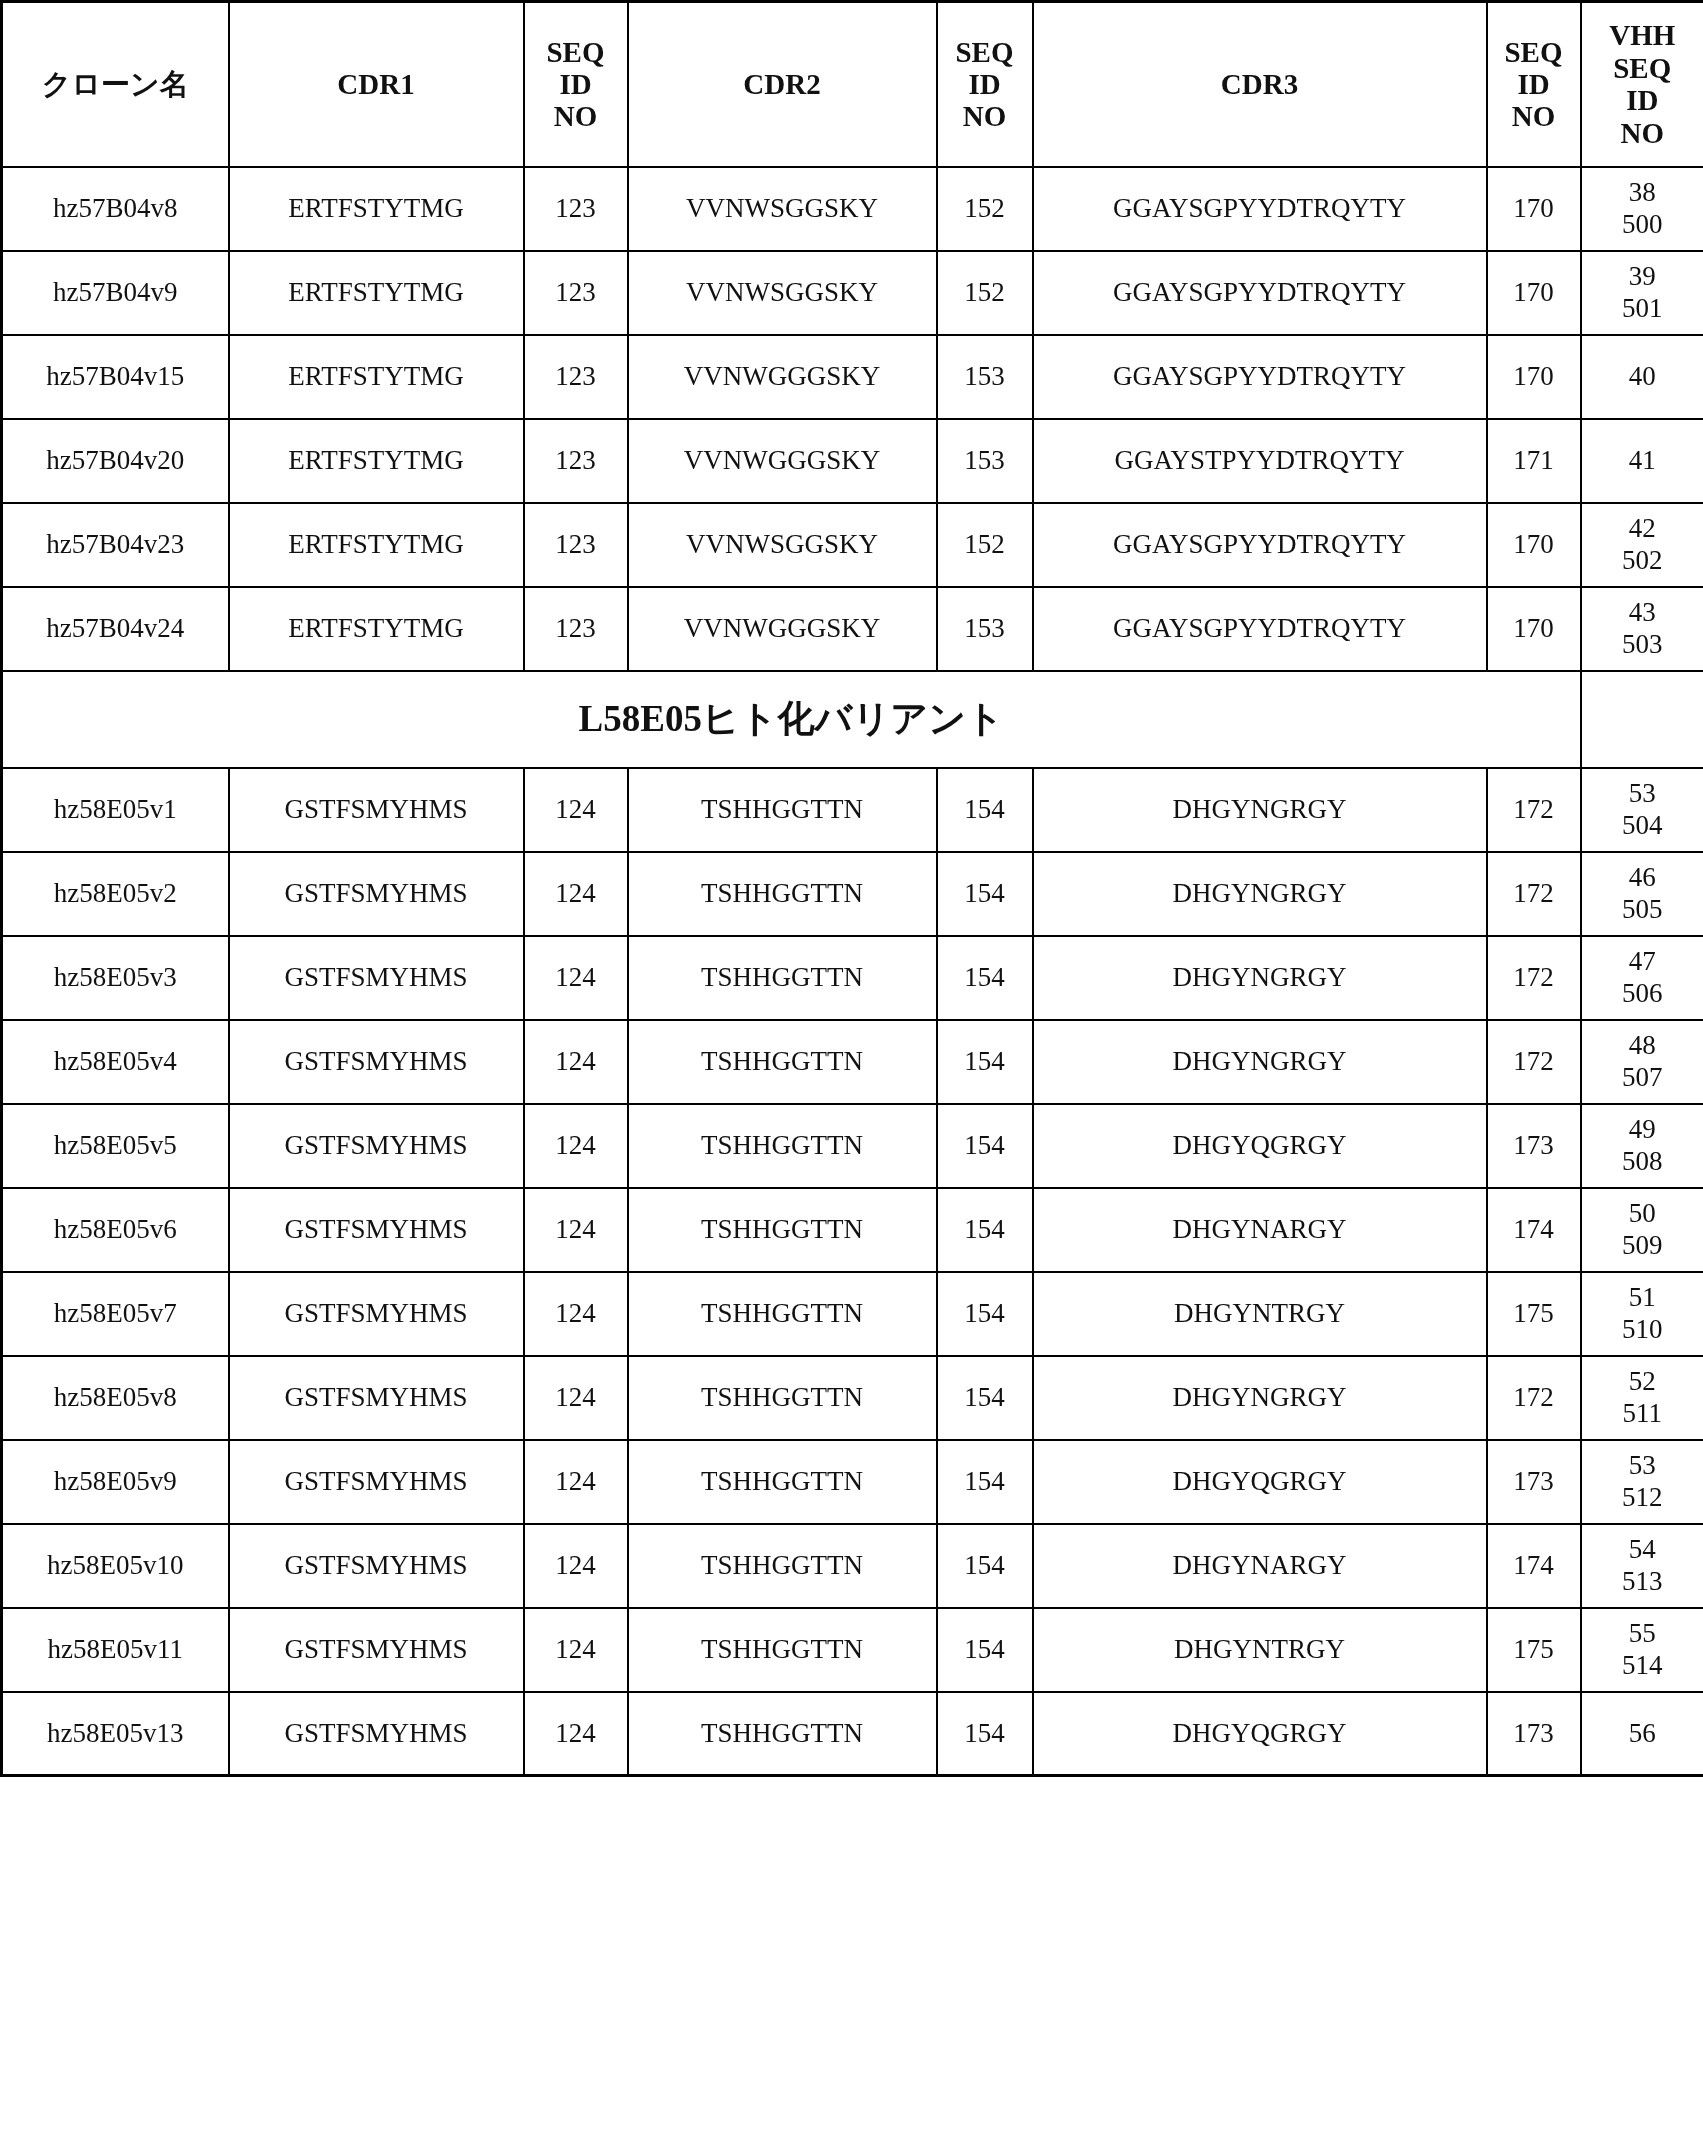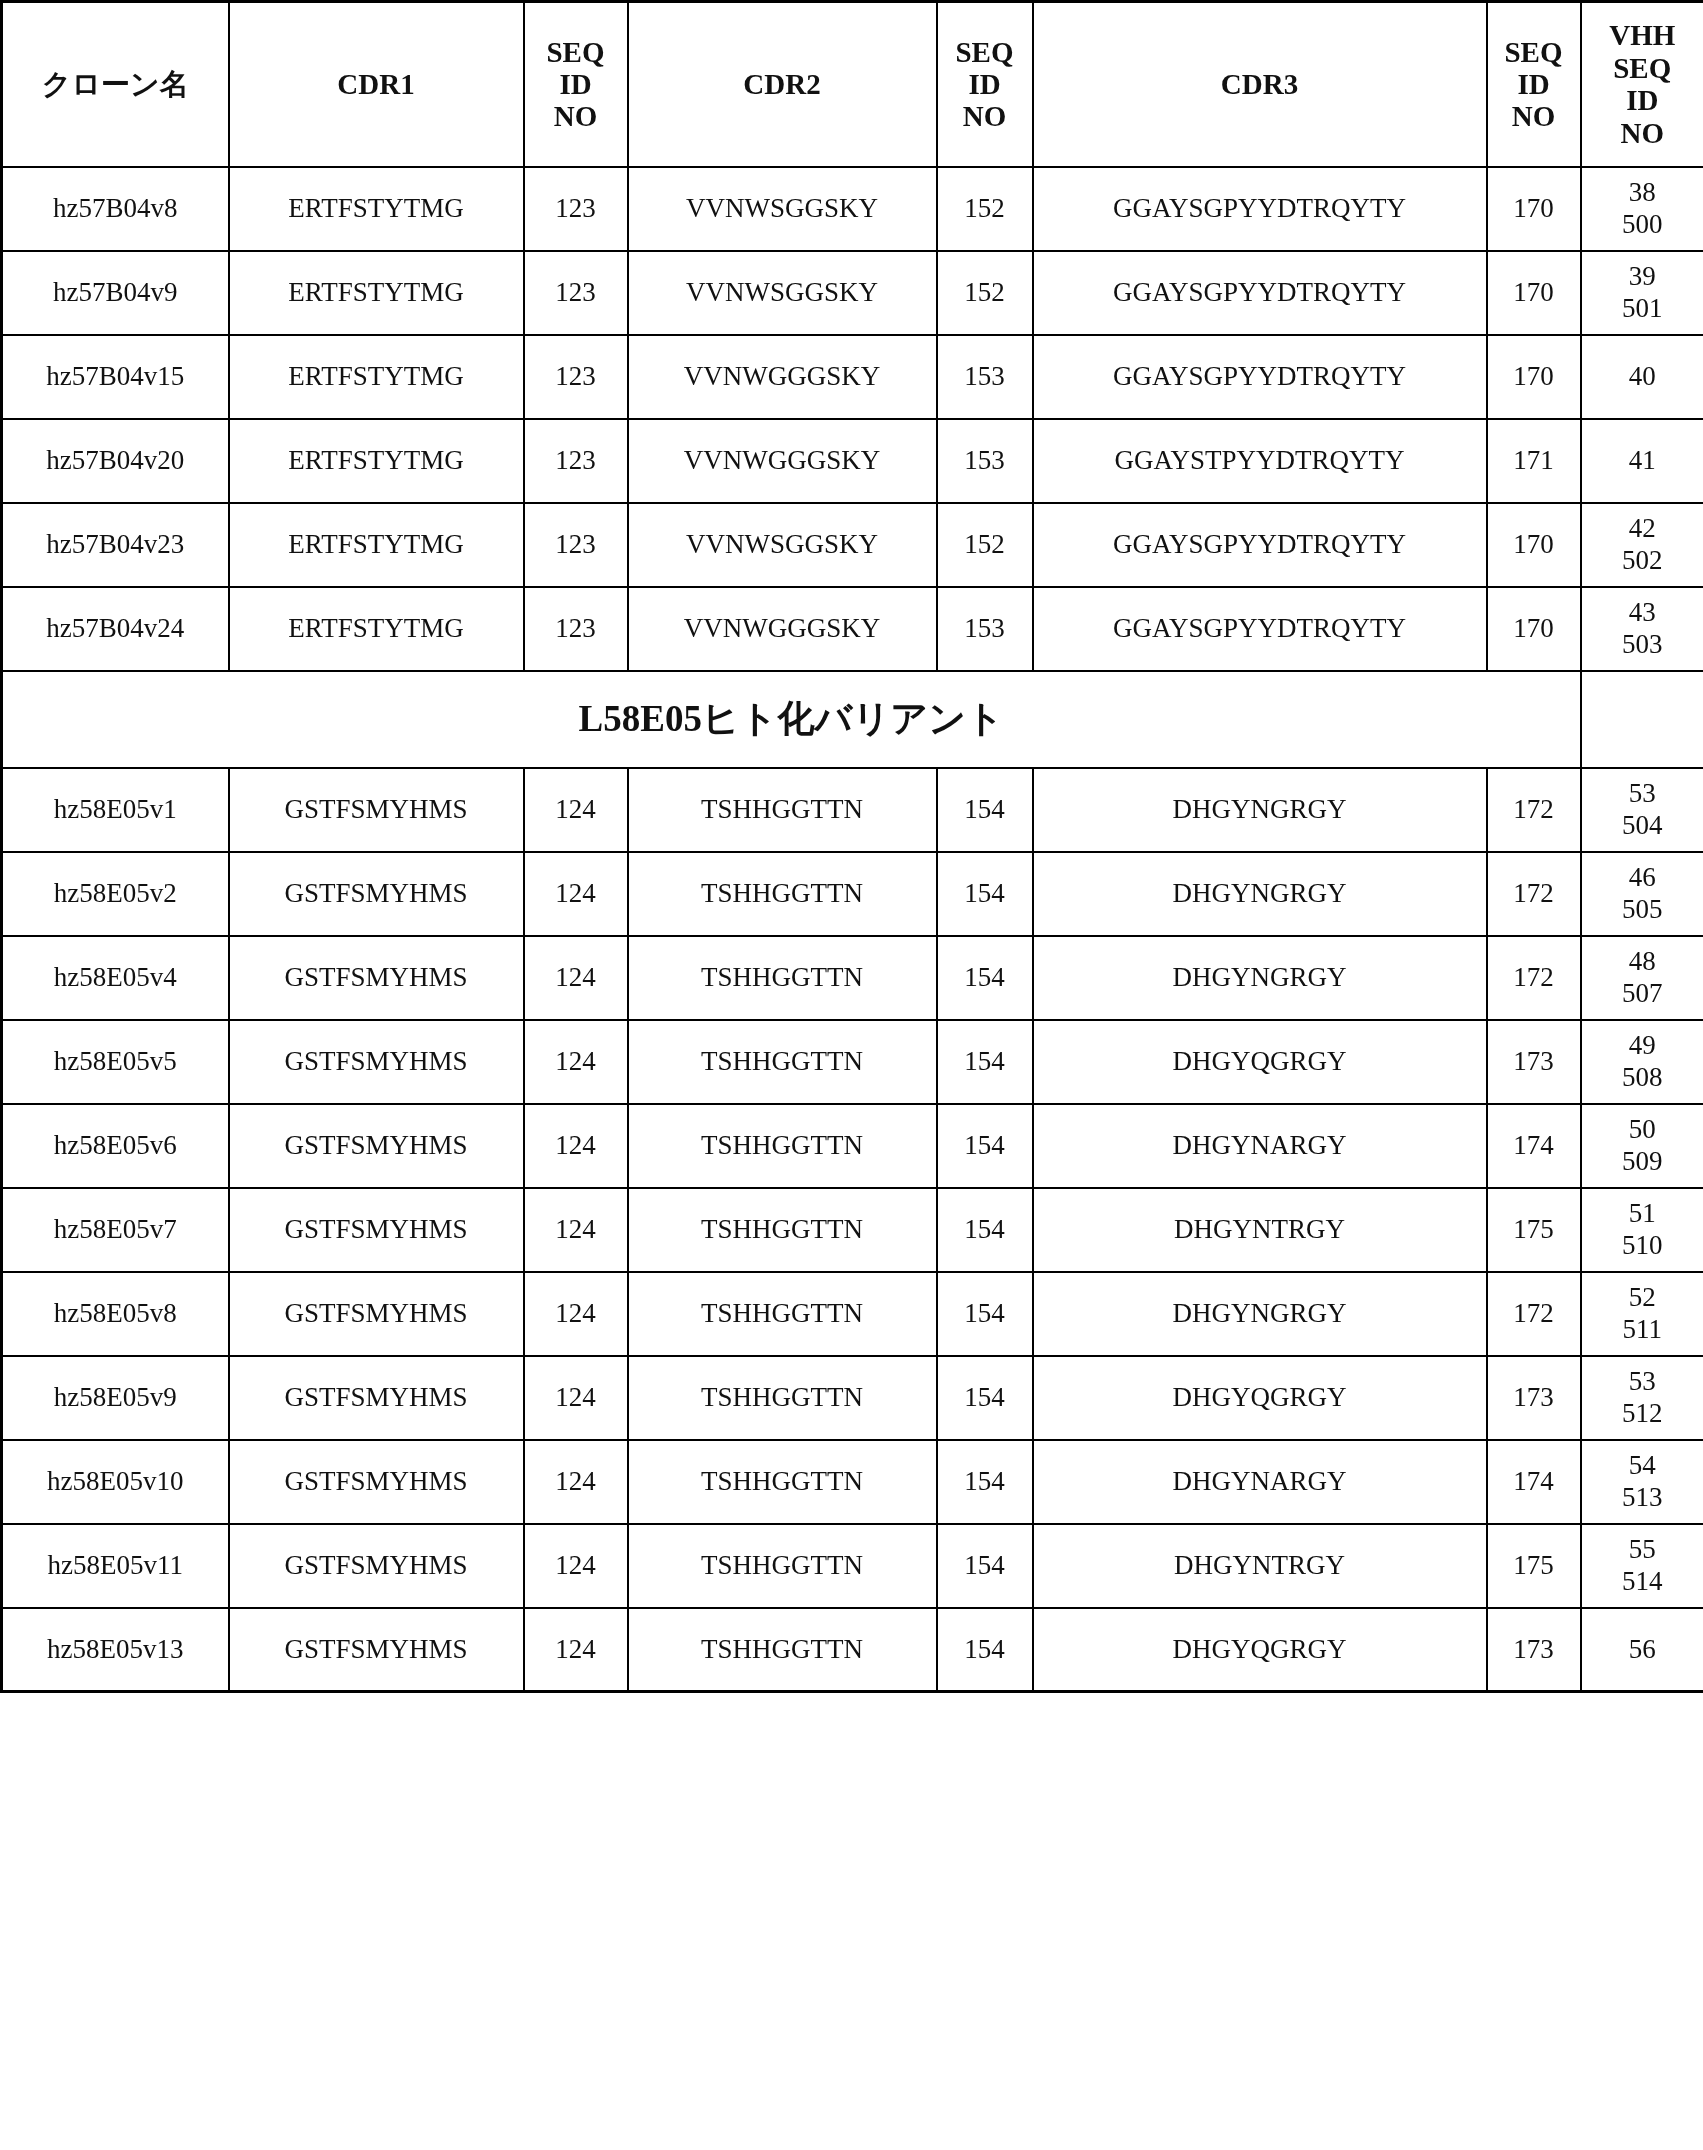--- a/index.html
+++ b/index.html
@@ -219,20 +219,33 @@
           <td>TSHHGGTTN</td>
           <td>154</td>
           <td>DHGYNGRGY</td>
           <td>172</td>
           <td>
             <div>46</div>
             <div>505</div>
           </td>
         </tr>
         <tr>
+          <td>hz58E05v3</td>
+          <td>GSTFSMYHMS</td>
+          <td>124</td>
+          <td>TSHHGGTTN</td>
+          <td>154</td>
+          <td>DHGYNGRGY</td>
+          <td>172</td>
+          <td>
+            <div>47</div>
+            <div>506</div>
+          </td>
+        </tr>
+        <tr>
           <td>hz58E05v4</td>
           <td>GSTFSMYHMS</td>
           <td>124</td>
           <td>TSHHGGTTN</td>
           <td>154</td>
           <td>DHGYNGRGY</td>
           <td>172</td>
           <td>
             <div>48</div>
             <div>507</div>

